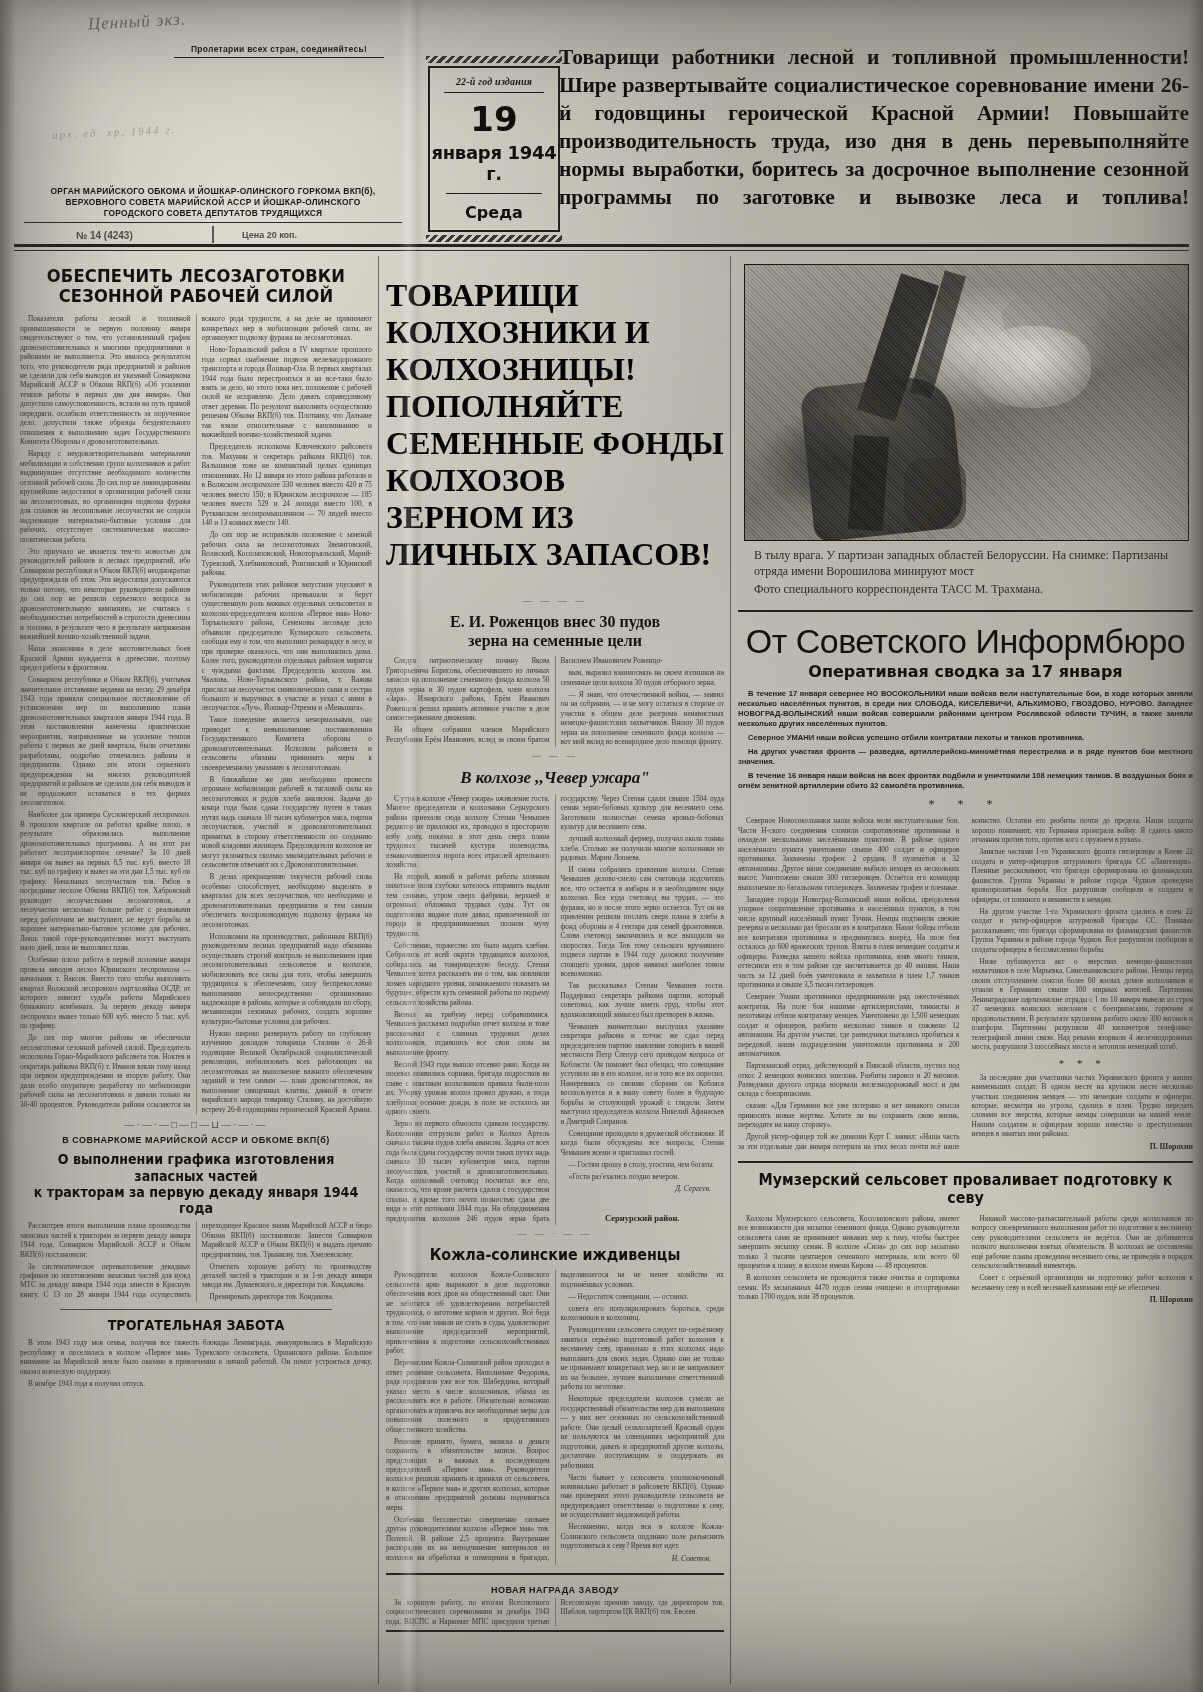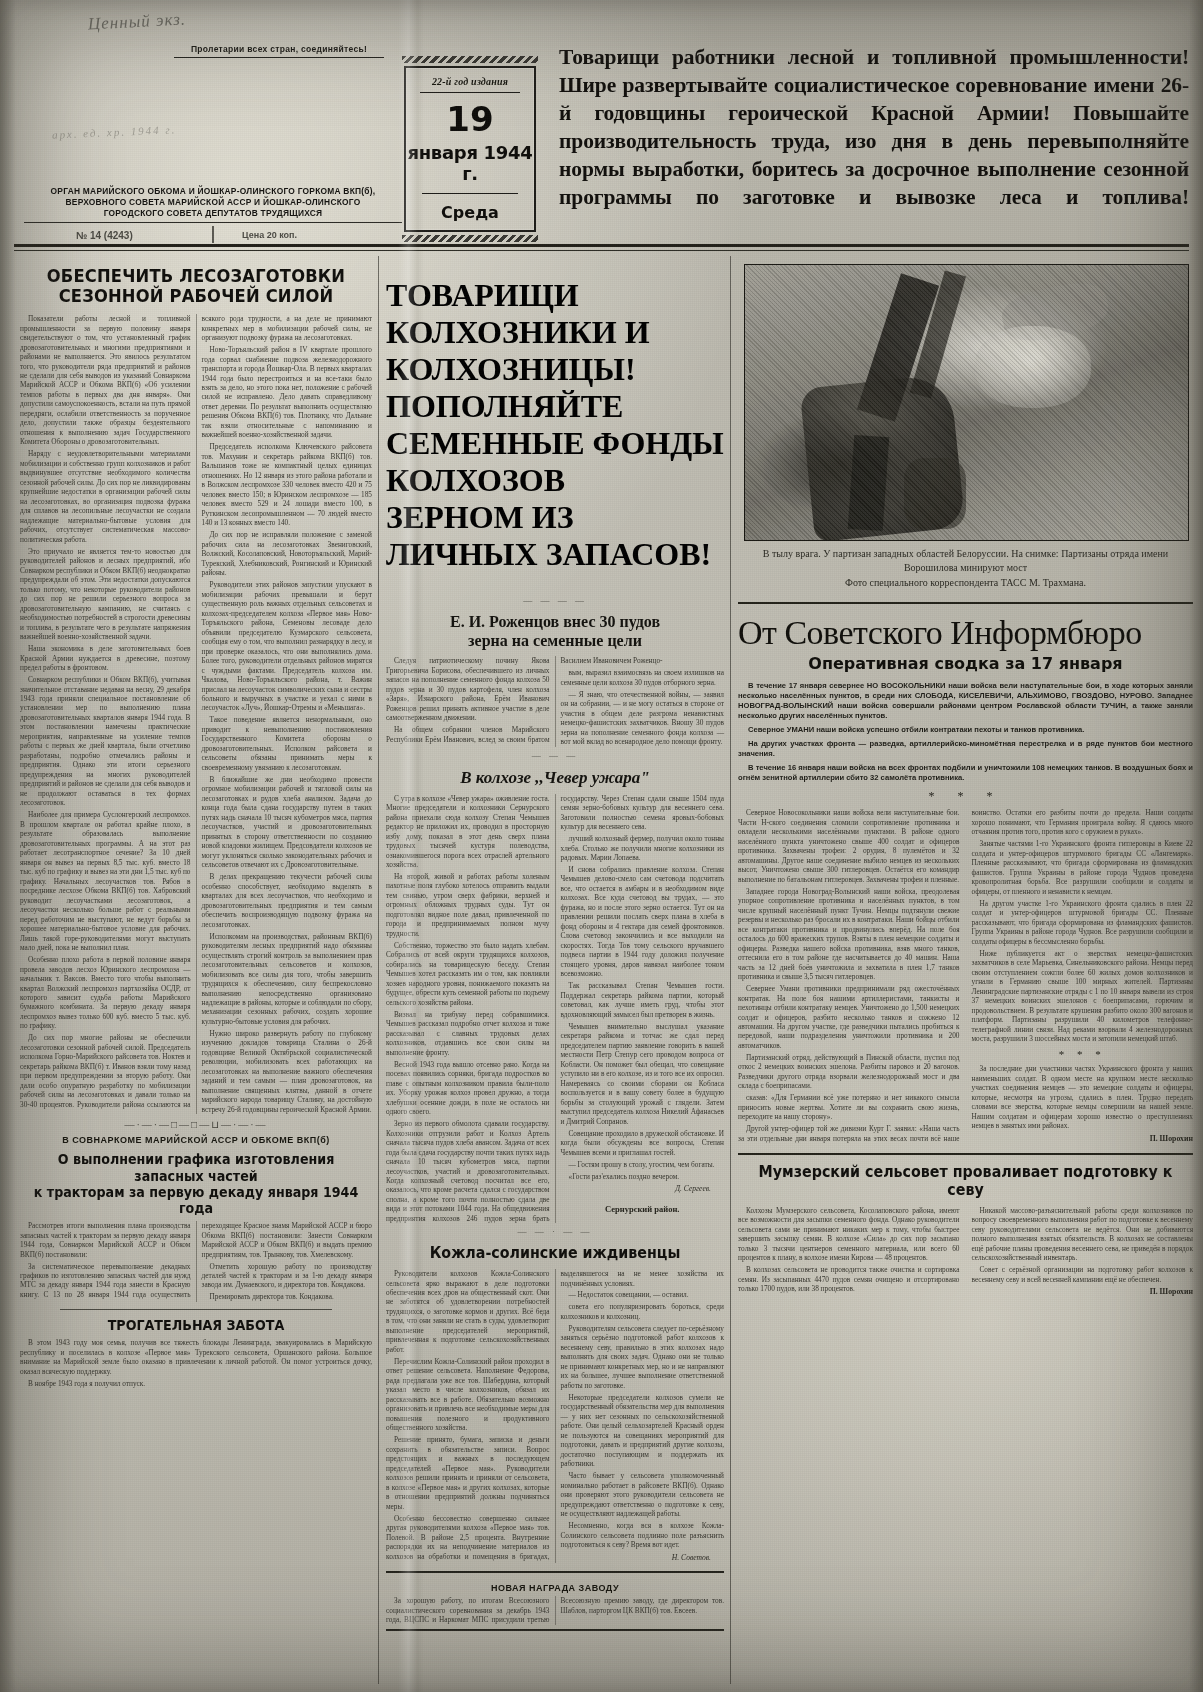--- a/index.html
+++ b/index.html
@@ -109,21 +109,21 @@
   .issue-price{
     position:absolute;left:218px;top:2px;
     font-family:"Liberation Sans", sans-serif;
     font-weight:bold;font-size:9px;color:#2c2b25;opacity:.82;
   }
   .issue-div{
     position:absolute;left:188px;top:-2px;width:1.6px;height:17px;background:#2f2e28;opacity:.75;
   }
   
   .datebox{
-    position:absolute;left:390px;top:58px;width:128px;height:162px;
+    position:absolute;left:414px;top:58px;width:128px;height:162px;
     border:2.2px solid #1d1c18;
     text-align:center;
     box-shadow:inset 0 0 0 1px rgba(255,255,255,.18);
   }
   .datebox:before,.datebox:after{
     content:"";position:absolute;left:-4px;right:-4px;height:7px;
     background-image:repeating-linear-gradient(135deg,#1d1c18 0 3px,transparent 3px 6px);
     opacity:.85;
   }
   .datebox:before{top:-12px;}
@@ -216,21 +216,21 @@
   .sig{
     font-family:"Liberation Serif", serif;
     font-size:7.6px;font-style:italic;text-align:right;color:#2b2a23;margin:3px 13px 4px;
   }
   .sigb{
     font-family:"Liberation Serif", serif;
     font-size:7.8px;font-weight:bold;text-align:right;color:#26251e;margin:3px 0 5px;
   }
   .place{
     font-family:"Liberation Serif", serif;
-    font-size:8.5px;font-weight:bold;text-align:center;color:#24231c;margin:11px 0 3px;
+    font-size:8.5px;font-weight:bold;text-align:center;color:#24231c;margin:20px 0 3px;
   }
   
   .photo-wrap{margin:8px 6px 0;}
   .photo{
     position:relative;width:100%;height:275px;
     border:1px solid #1c1b16;
     background:
       radial-gradient(ellipse 45% 38% at 55% 30%, rgba(235,233,225,.75), rgba(235,233,225,0) 60%),
       radial-gradient(ellipse 30% 30% at 22% 72%, rgba(30,29,25,.80), rgba(30,29,25,0) 65%),
       linear-gradient(160deg,#9d9b92 0%,#87857c 30%,#6e6c64 55%,#8e8c83 78%,#a5a39a 100%);
@@ -248,29 +248,29 @@
   .ph-s3{left:14%;top:42%;width:34%;height:56%;transform:rotate(-6deg);
          background:radial-gradient(ellipse at 40% 30%, rgba(60,58,50,.55), rgba(22,21,17,.88));border-radius:14% 30% 20% 10%;}
   .ph-s4{left:52%;top:22%;width:26%;height:30%;
          background:radial-gradient(ellipse at 50% 40%, rgba(225,223,214,.80), rgba(120,118,110,.25));border-radius:46%;}
   .ph-s5{left:58%;top:8%;width:24%;height:18%;transform:rotate(-12deg);
          background:rgba(140,138,130,.45);border-radius:40%;}
   .ph-s6{left:24%;top:62%;width:8%;height:34%;transform:rotate(4deg);background:rgba(30,29,24,.75);}
   .ph-s7{left:36%;top:70%;width:14%;height:26%;background:rgba(45,44,37,.60);border-radius:30%;}
   .caption{
     font-family:"Liberation Serif", serif;
-    font-size:10px;line-height:1.35;color:#2a2922;
-    text-align:center;margin:6px 10px 12px;
+    font-size:12px;line-height:1.35;color:#2a2922;
+    margin:6px 10px 12px;
   }
   .caption .cap-credit{display:block;margin-top:2px;}
   
   .ib-title{
-    font-family:Liberation Serif, serif;
+    font-family:Liberation Sans, sans-serif;
     font-size:34px;line-height:1;font-weight:normal;
-    text-align:left;color:#100f0b;margin:12px 0 4px;
+    text-align:center;color:#100f0b;margin:12px 0 4px;
     letter-spacing:-.5px;
   }
   .ib-sub{
     font-family:"DejaVu Sans", sans-serif;
     font-weight:bold;font-size:16px;text-align:center;color:#100f0b;margin:2px 0 8px;
   }
   p.ib-lead{
     font-family:"Liberation Sans", sans-serif;
     font-weight:bold;font-size:7.6px;line-height:1.33;
     text-align:justify;color:#1e1d17;margin:0 0 4px;text-indent:10px;

